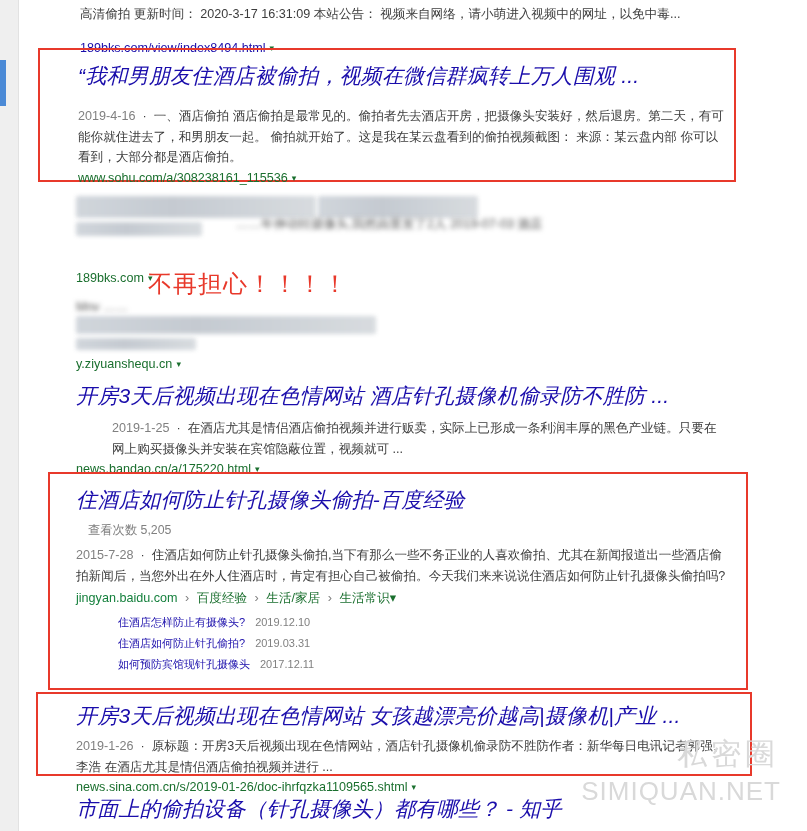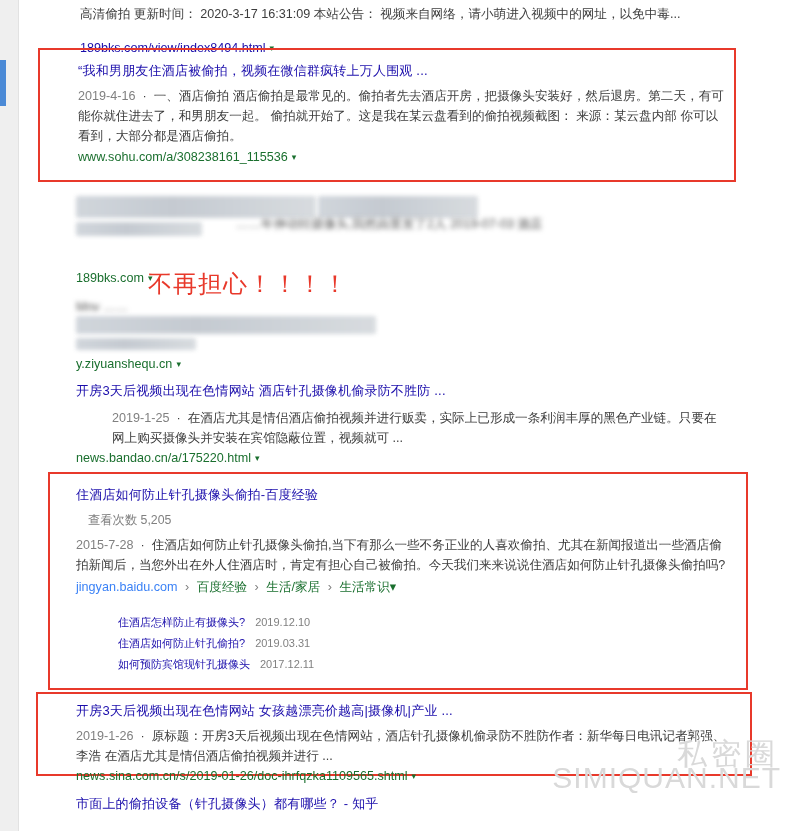--- a/index.html
+++ b/index.html
@@ -35,25 +35,26 @@
   }
   .content {
     position: absolute;
     left: 18px; top: 0;
     width: 789px;
   }
 
   
   .result { position: absolute; }
   .res-title {
-    font-size: 13px;
+    font-size: 21px;
     color: #1a0dab;
     line-height: 1.35;
     letter-spacing: .2px;
     white-space: nowrap;
+    font-style: italic;
   }
   .res-title.quoted { color: #1a0dab; }
   .res-snippet {
     font-size: 12.6px;
     color: #3c3c3c;
     line-height: 1.62;
   }
   .res-snippet .date { color: #808080; }
   .res-url {
     font-size: 12.6px;
@@ -126,35 +127,35 @@
   .sitelinks .sl-date {
     color: #808080;
     margin-left: 10px;
   }
   .breadcrumb {
     font-size: 12.6px;
     color: #1a6f2e;
   }
   .breadcrumb .sep { color: #808080; margin: 0 4px; }
   .breadcrumb .crumb { color: #1a6f2e; }
-  .breadcrumb .site { color: #3b82f6; }
+  .breadcrumb .site { color: #15803d; }
 
   
   .wm-cn {
     position: absolute;
     right: 28px; bottom: 56px;
     font-size: 30px;
     color: #d9d9d9;
     font-family: "Liberation Serif", serif;
     letter-spacing: 4px;
   }
   .wm-en {
     position: absolute;
-    right: 26px; bottom: 36px;
-    font-size: 30px;
+    right: 26px; bottom: 24px;
+    font-size: 26px;
     color: #d9d9d9;
     letter-spacing: 1px;
     font-family: "Liberation Sans", sans-serif;
   }
 
   .viewcount {
     font-size: 12.3px;
     color: #808080;
     margin-left: 12px;
   }
@@ -172,21 +173,21 @@
 
     <div class="top-note">高清偷拍 更新时间： 2020-3-17 16:31:09 本站公告： 视频来自网络，请小萌进入视频中的网址，以免中毒...</div>
     <div class="res-url" style="position:absolute; left:62px; top:38px;">
       <span class="url-blue">189bks.com/view/index8494.html</span><span class="caret">▾</span>
     </div>
 
     <div class="redbox" style="left:20px; top:48px; width:698px; height:134px;"></div>
 
     <div class="result" style="left:60px; top:62px; width:650px;">
       <div class="res-title quoted">“我和男朋友住酒店被偷拍，视频在微信群疯转上万人围观 ...</div>
-      <div class="res-snippet" style="margin-top:6px;">
+      <div class="res-snippet" style="margin-top:16px;">
         <span class="date">2019-4-16</span>
         <span>&nbsp;·&nbsp;</span>
         <span>一、酒店偷拍 酒店偷拍是最常见的。偷拍者先去酒店开房，把摄像头安装好，然后退房。第二天，有可能你就住进去了，和男朋友一起。 偷拍就开始了。这是我在某云盘看到的偷拍视频截图： 来源：某云盘内部 你可以看到，大部分都是酒店偷拍。</span>
       </div>
       <div class="res-url">
         <span>www.sohu.com/a/308238161_115536</span><span class="caret">▾</span>
       </div>
     </div>
 
     <div class="blur-line" style="left:58px; top:196px; width:240px; height:22px;"></div>

